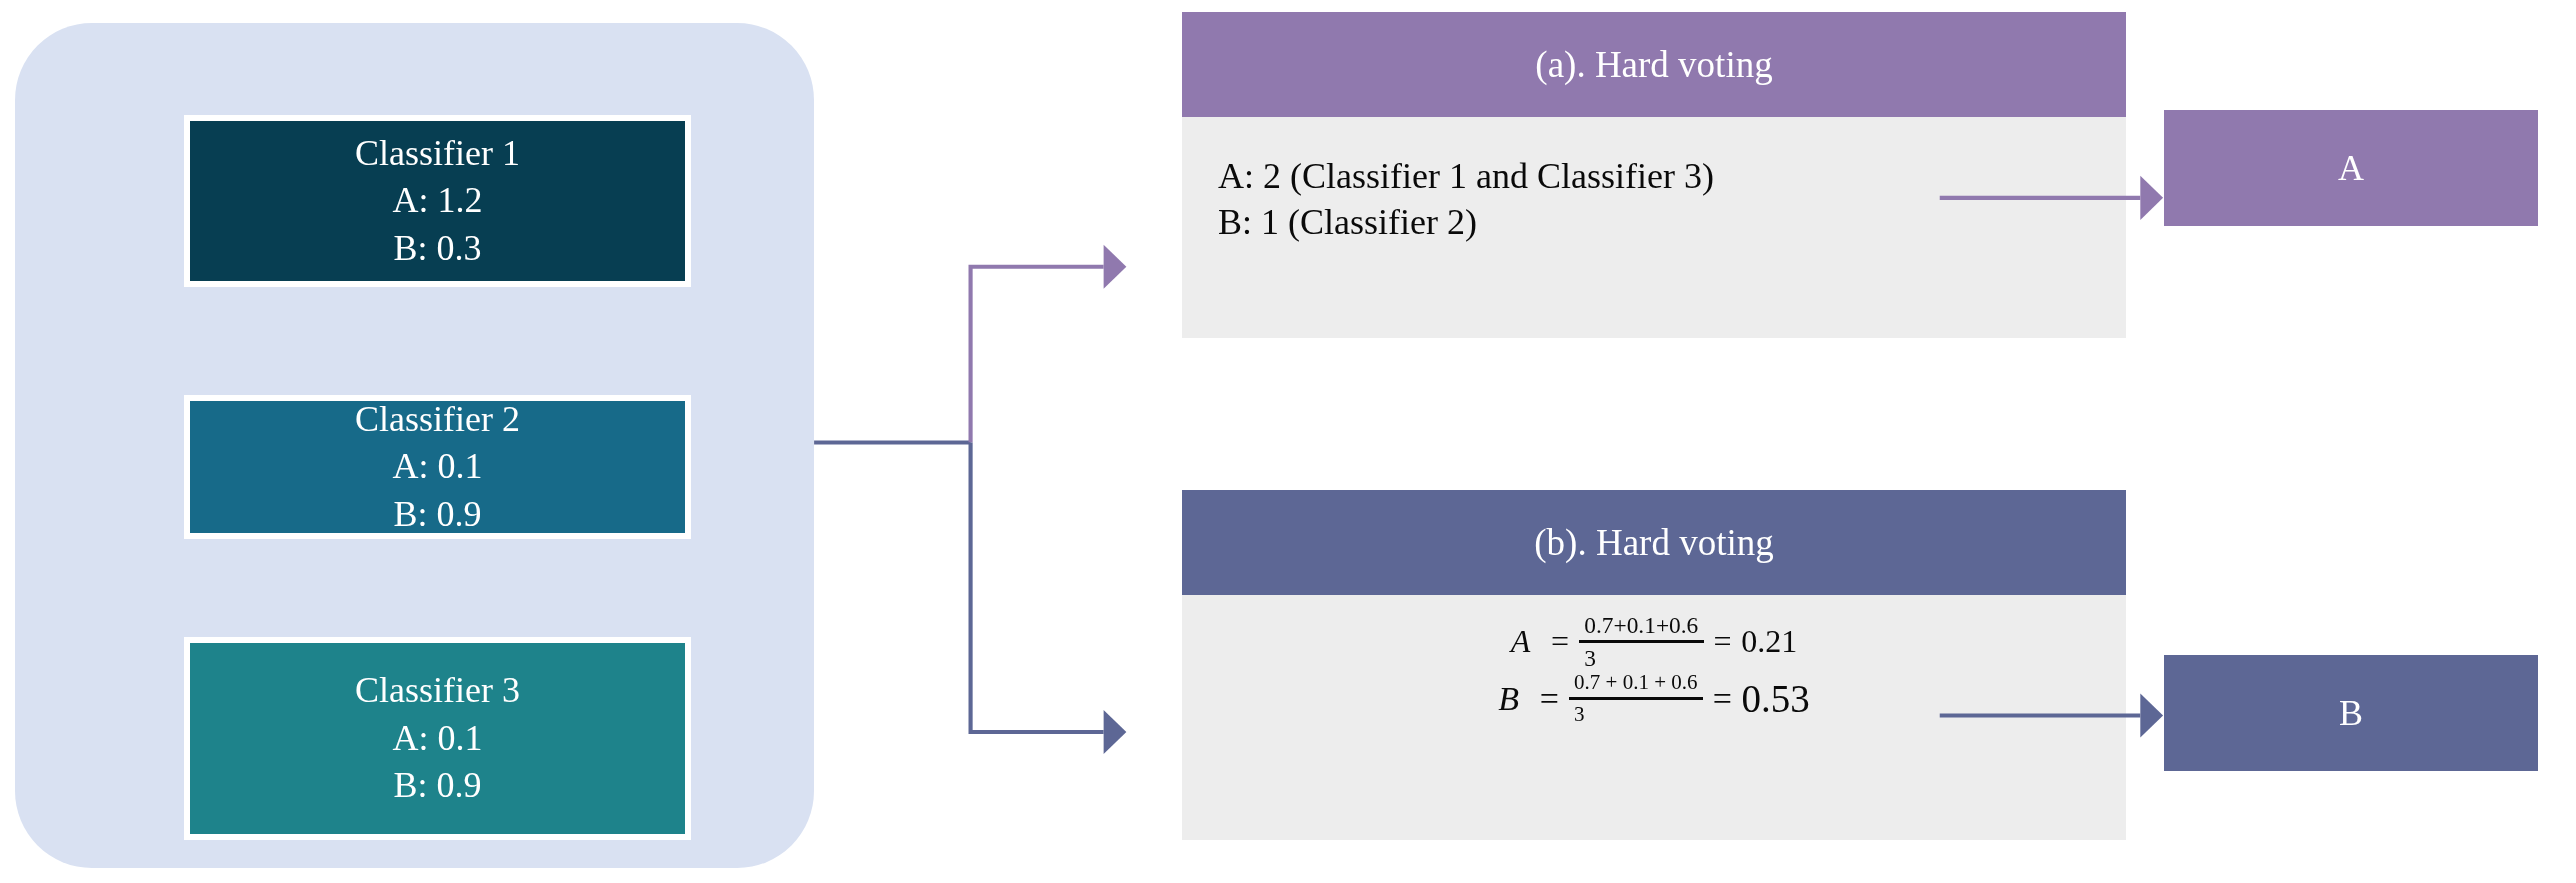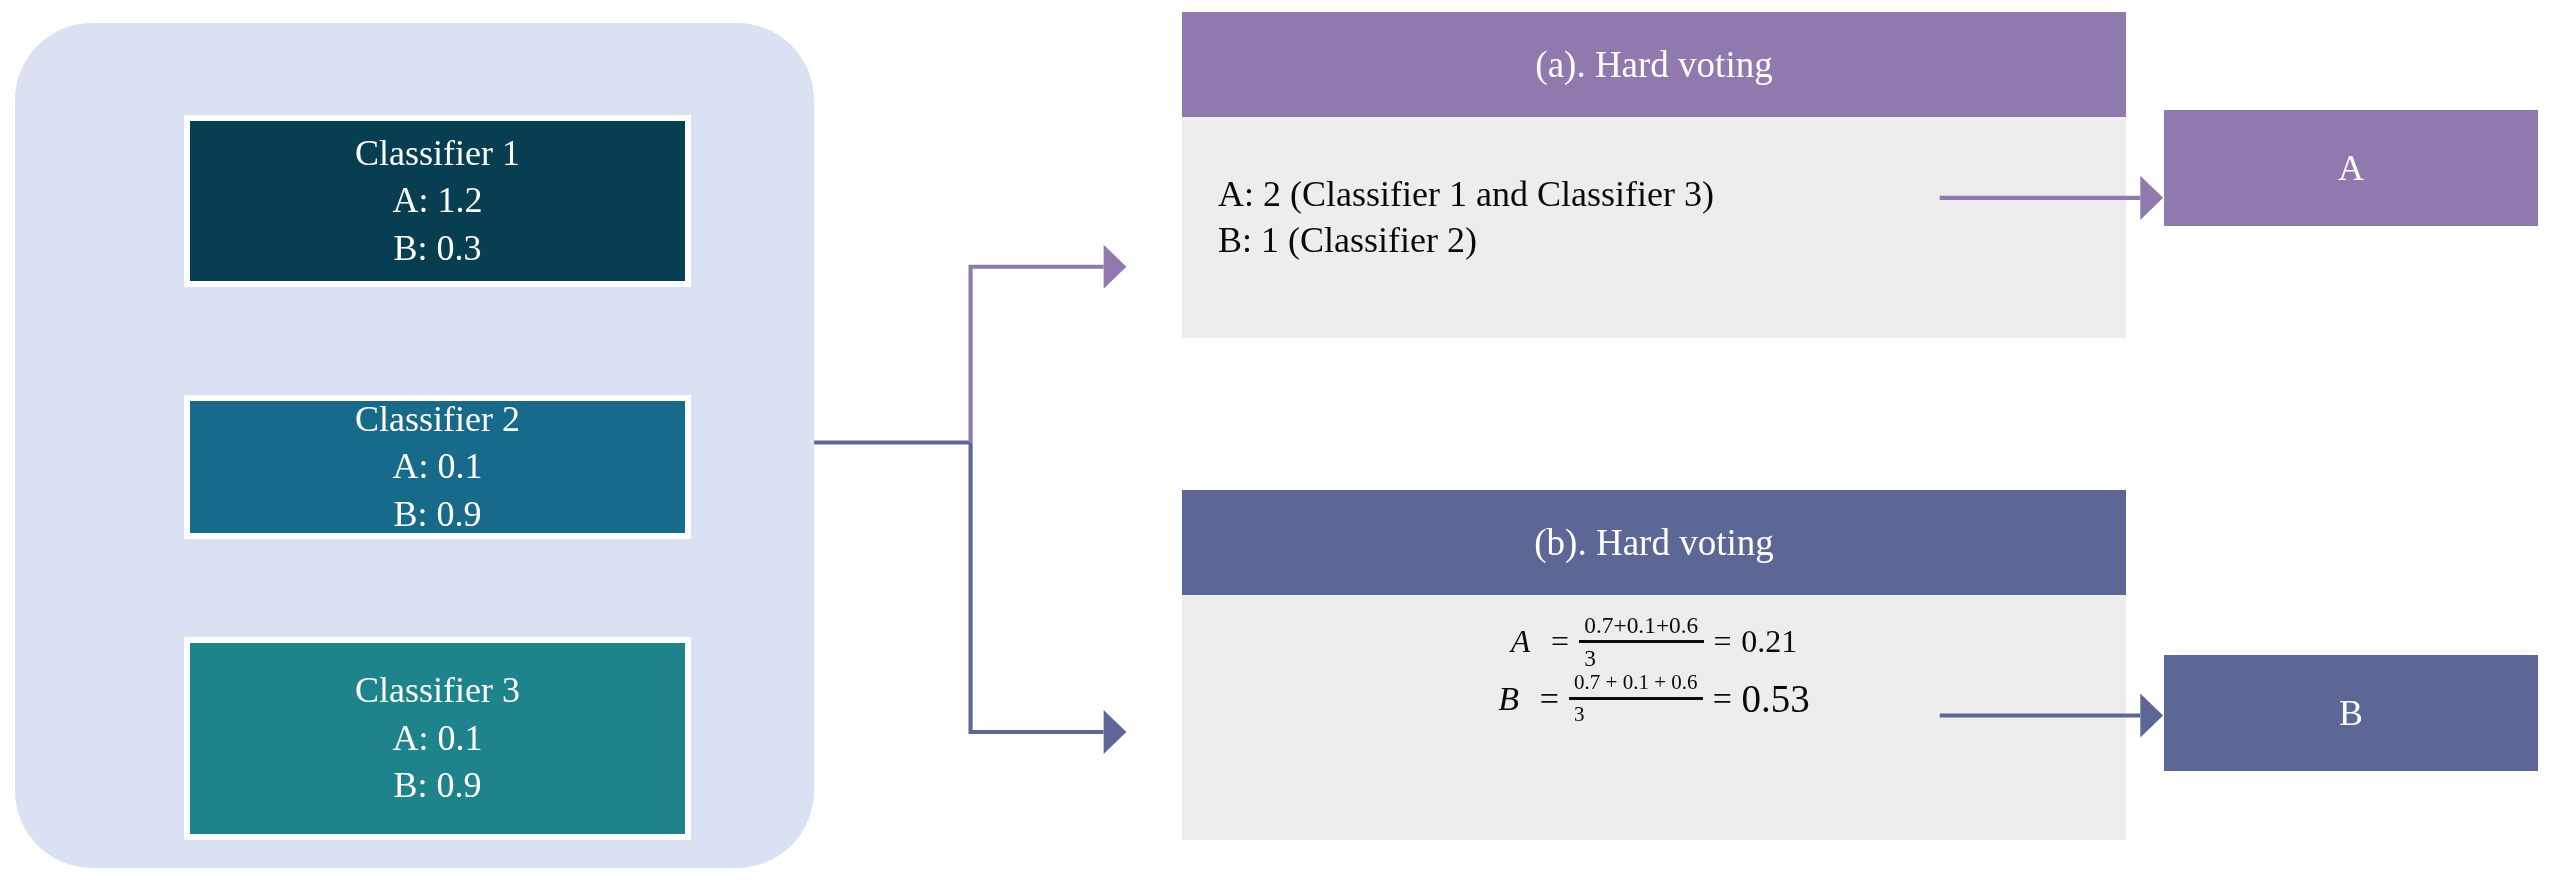--- a/index.html
+++ b/index.html
@@ -72,21 +72,21 @@
     white-space: nowrap;
   }
   .vote-panel .panel-body {
     background: #EDEDED;
     box-sizing: border-box;
   }
   .vote-panel.hard { top: 12.4px; }
   .vote-panel.hard .panel-header { background: #9079AE; }
   .vote-panel.hard .panel-body {
     height: 221px;
-    padding: 54px 0 0 36px;
+    padding: 36px 0 0 36px;
   }
   .vote-panel.soft { top: 490px; }
   .vote-panel.soft .panel-header { background: #5D6795; }
   .vote-panel.soft .panel-body {
     height: 245px;
     padding-top: 16.6px;
   }
 
   .vote-line {
     font-size: 36px;

